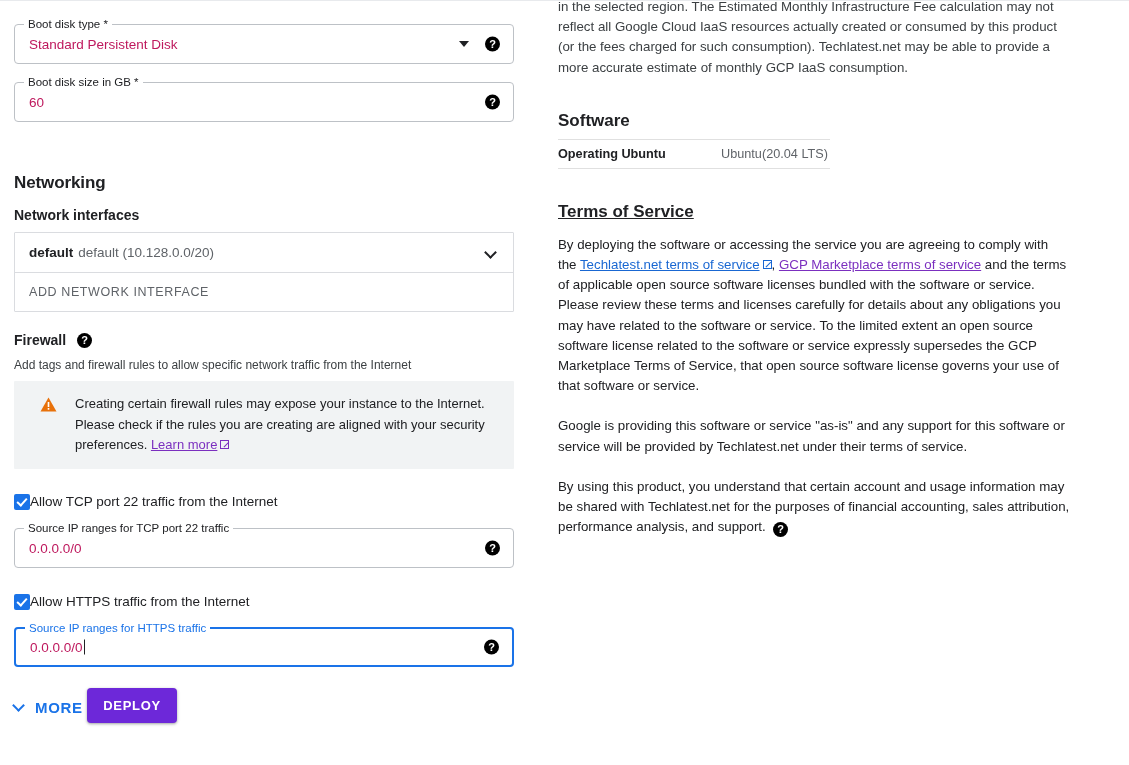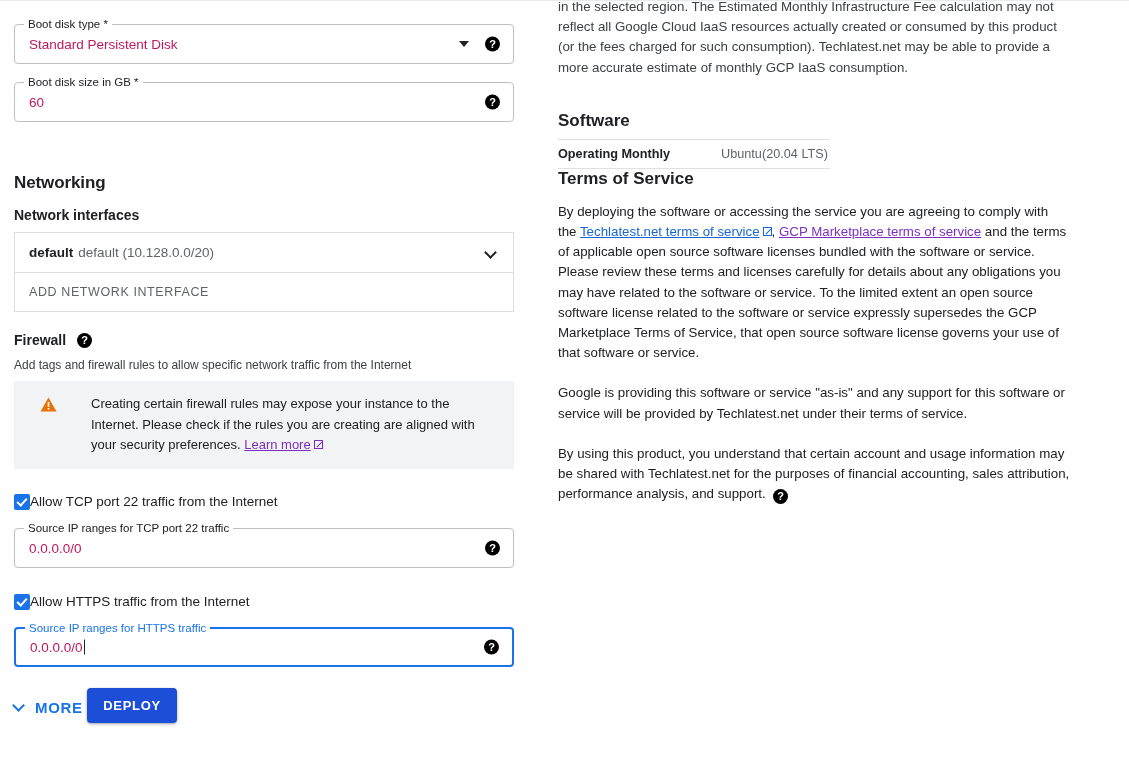--- a/index.html
+++ b/index.html
@@ -131,21 +131,20 @@
   }
 
   .helper-text { font-size: 12px; color: #3c4043; }
 
   
   .warn {
     background: #f1f3f4;
     display: flex;
     padding: 13px 16px 13px 26px;
     border-radius: 1px;
-    gap: 16px;
   }
   .warn-icon {
     flex: 0 0 auto;
     margin: 3px 18px 0 0;
     width: 17px; height: 15px;
     position: relative;
   }
   .warn-icon svg { display:block; }
   .warn-text {
     font-size: 13px;
@@ -204,21 +203,21 @@
     width: 9px; height: 9px;
     border-right: 2px solid #1a73e8;
     border-bottom: 2px solid #1a73e8;
     transform: rotate(45deg);
     margin-right: 12px;
     margin-top: -4px;
   }
 
   .deploy-btn {
     display: inline-block;
-    background: #1d4ed8;
+    background: #6d28d9;
     color: #fff;
     border: none;
     border-radius: 4px;
     padding: 10px 16px;
     font-size: 13px;
     font-weight: bold;
     letter-spacing: .7px;
     font-family: "Liberation Sans", sans-serif;
     cursor: pointer;
     box-shadow: 0 1px 2px rgba(60,64,67,.3), 0 1px 3px 1px rgba(60,64,67,.15);
@@ -355,27 +354,27 @@
 
   <div id="right-col">
 
     <p class="para" style="margin-top:-4px;">in the selected region. The Estimated Monthly Infrastructure Fee calculation may not reflect all Google Cloud IaaS resources actually created or consumed by this product (or the fees charged for such consumption). Techlatest.net may be able to provide a more accurate estimate of monthly GCP IaaS consumption.</p>
 
     <h2 class="rt-title" style="margin-top:33px;">Software</h2>
 
     <table class="sw">
       <tbody>
         <tr>
-          <td class="sw-key">Operating Monthly</td>
+          <td class="sw-key">Operating Ubuntu</td>
           <td class="sw-val">Ubuntu(20.04 LTS)</td>
         </tr>
       </tbody>
     </table>
 
-    <h2 class="rt-title" style="">Terms of Service</h2>
+    <h2 class="rt-title" style="margin-top:33px;text-decoration:underline;">Terms of Service</h2>
 
     <p class="para dark" style="margin-top:13px;"><span>By deploying the software or accessing the service you are agreeing to comply with the </span><a class="inline-link blue" href="#"><span>Techlatest.net terms of service</span></a><span class="ext-glyph" style="color:#1967d2;"></span><span>, </span><a class="inline-link" href="#"><span>GCP Marketplace terms of service</span></a><span> and the terms of applicable open source software licenses bundled with the software or service. Please review these terms and licenses carefully for details about any obligations you may have related to the software or service. To the limited extent an open source software license related to the software or service expressly supersedes the GCP Marketplace Terms of Service, that open source software license governs your use of that software or service.</span></p>
 
     <p class="para dark" style="margin-top:20px;">Google is providing this software or service "as-is" and any support for this software or service will be provided by Techlatest.net under their terms of service.</p>
 
     <p class="para dark" style="margin-top:20px;"><span>By using this product, you understand that certain account and usage information may be shared with Techlatest.net for the purposes of financial accounting, sales attribution, performance analysis, and support.</span>&nbsp; <span class="help-icon" style="vertical-align:-2px;">?</span></p>
   </div>
 
 </div>
 

